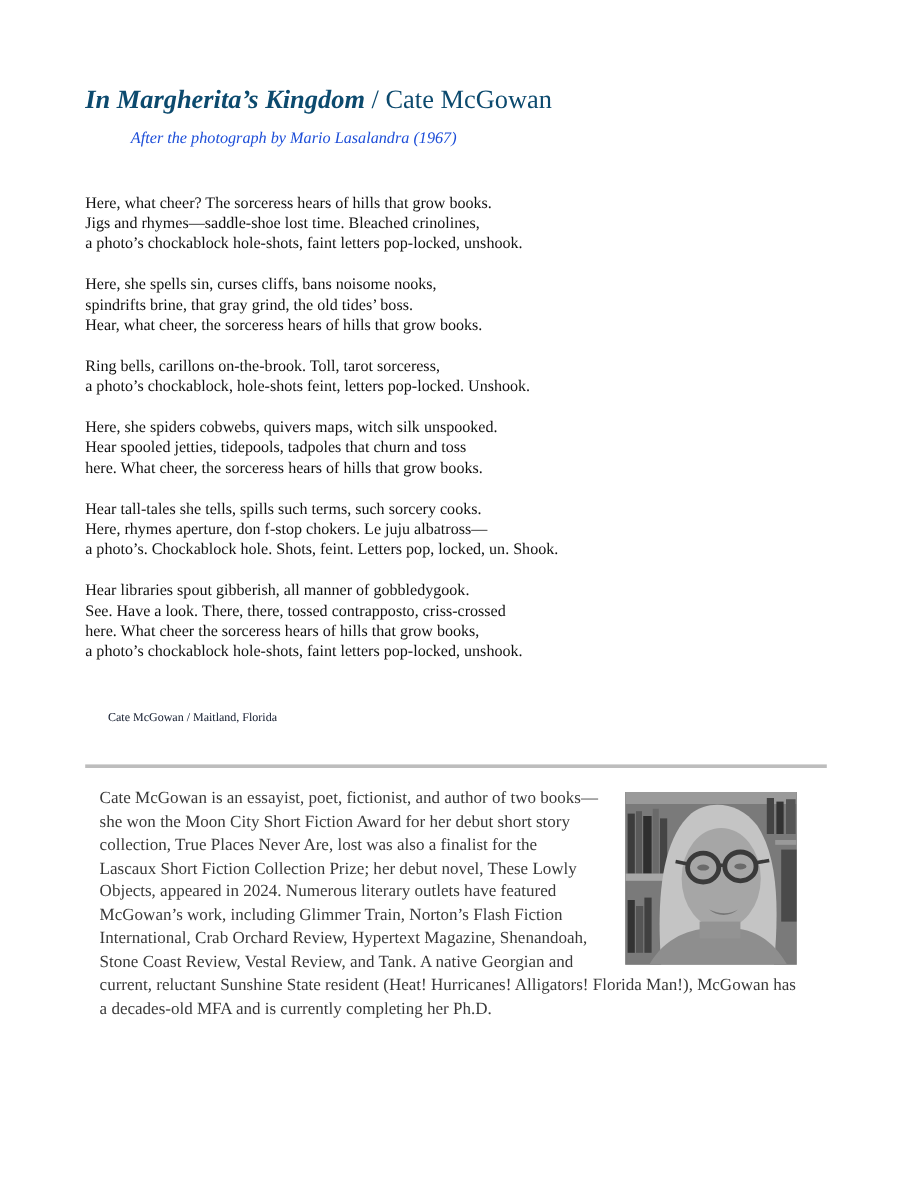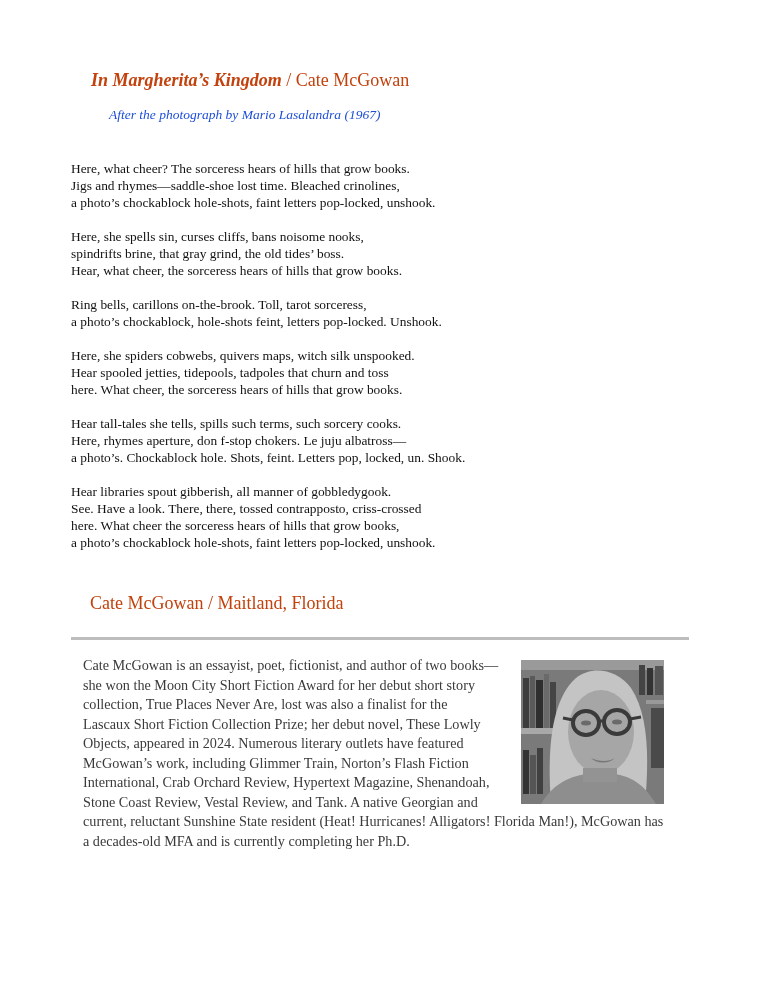--- a/index.html
+++ b/index.html
@@ -11,24 +11,23 @@
       width: 760px;
       height: 983px;
       position: relative;
       overflow: hidden;
     }
     .title-line {
       position: absolute;
       left: 71px;
       top: 70px;
       font-family: "Liberation Serif", serif;
-      font-size: 18px;
-      color: #c2410c;
-      white-space: nowrap;
-      margin-left: 20px;
+      font-size: 22px;
+      color: #0c4a6e;
+      white-space: nowrap;
     }
     .title-line .poem-title {
       font-weight: bold;
       font-style: italic;
     }
     .dedication {
       position: absolute;
       left: 89px;
       top: 107px;
       font-family: "Liberation Serif", serif;
@@ -52,22 +51,22 @@
     }
     .stanza .line {
       display: block;
       white-space: nowrap;
     }
     .signature {
       position: absolute;
       left: 90px;
       top: 593px;
       font-family: "Liberation Serif", serif;
-      font-size: 18px;
-      color: #c2410c;
+      font-size: 10px;
+      color: #0f172a;
       white-space: nowrap;
       text-align: right;
     }
     .divider {
       position: absolute;
       left: 71px;
       top: 637px;
       width: 618px;
       height: 3px;
       background: #bdbdbd;

